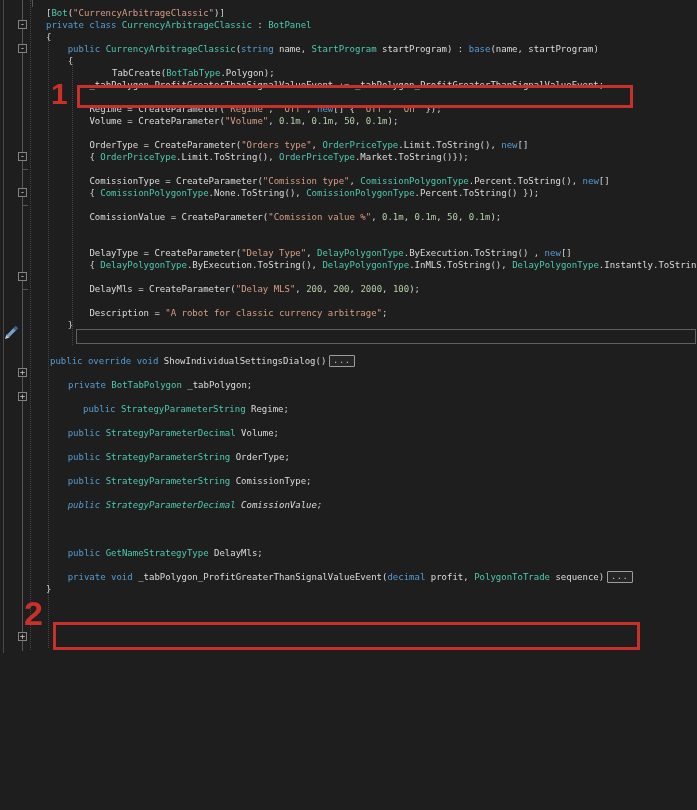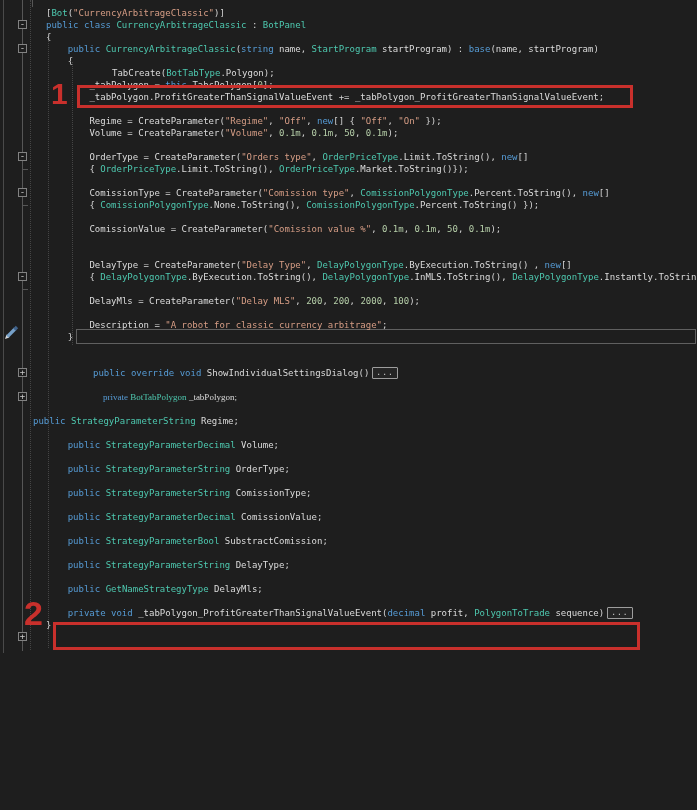--- a/index.html
+++ b/index.html
@@ -56,26 +56,25 @@
   <div id="pencil">
     <svg width="18" height="18" viewBox="0 0 18 18">
       <path d="M3 15 L4.6 10.6 L7.4 13.4 Z" fill="#d8d8d8"></path>
       <line x1="5.4" y1="12.6" x2="13.2" y2="4.8" stroke="#76a0c8" stroke-width="3.4"></line>
       <line x1="12.4" y1="5.6" x2="15" y2="3" stroke="#41638b" stroke-width="3.4"></line>
     </svg>
   </div>
 
   <div id="code-area">
       <div class="line" style="padding-left: 46px;"><span class="tk-pu">[</span><span class="tk-ty">Bot</span><span class="tk-pu">(</span><span class="tk-st">"CurrencyArbitrageClassic"</span><span class="tk-pu">)]</span></div>
-      <div class="line" style="padding-left: 46px;"><span class="tk-kw">public class </span><span class="tk-ty">CurrencyArbitrageClassic</span><span class="tk-pu"> : </span><span class="tk-ty">BotPanel</span></div>
+      <div class="line" style="padding-left: 46px;"><span class="tk-kw">private class </span><span class="tk-ty">CurrencyArbitrageClassic</span><span class="tk-pu"> : </span><span class="tk-ty">BotPanel</span></div>
       <div class="line" style="padding-left: 46px;"><span class="tk-pu">{</span></div>
       <div class="line" style="padding-left: 67.7px;"><span class="tk-kw">public </span><span class="tk-ty">CurrencyArbitrageClassic</span><span class="tk-pu">(</span><span class="tk-kw">string</span><span class="tk-pl"> name</span><span class="tk-pu">, </span><span class="tk-ty">StartProgram</span><span class="tk-pl"> startProgram</span><span class="tk-pu">) : </span><span class="tk-kw">base</span><span class="tk-pu">(</span><span class="tk-pl">name</span><span class="tk-pu">, </span><span class="tk-pl">startProgram</span><span class="tk-pu">)</span></div>
       <div class="line" style="padding-left: 67.7px;"><span class="tk-pu">{</span></div>
       <div class="line" style="padding-left: 112px;"><span class="tk-pl">TabCreate</span><span class="tk-pu">(</span><span class="tk-ty">BotTabType</span><span class="tk-pu">.</span><span class="tk-pl">Polygon</span><span class="tk-pu">);</span></div>
-      <div class="line" style="padding-left: 89.4px;"><span class="tk-pl">_tabPolygon </span><span class="tk-pu">= </span><span class="tk-kw">this</span><span class="tk-pu">.</span><span class="tk-pl">TabsPolygon</span><span class="tk-pu">[</span><span class="tk-nm">0</span><span class="tk-pu">];</span></div>
       <div class="line" style="padding-left: 89.4px;"><span class="tk-pl">_tabPolygon</span><span class="tk-pu">.</span><span class="tk-pl">ProfitGreaterThanSignalValueEvent </span><span class="tk-pu">+= </span><span class="tk-pl">_tabPolygon_ProfitGreaterThanSignalValueEvent</span><span class="tk-pu">;</span></div>
       <div class="line" style="padding-left: 89.4px;"></div>
       <div class="line" style="padding-left: 89.4px;"><span class="tk-pl">Regime </span><span class="tk-pu">= </span><span class="tk-pl">CreateParameter</span><span class="tk-pu">(</span><span class="tk-st">"Regime"</span><span class="tk-pu">, </span><span class="tk-st">"Off"</span><span class="tk-pu">, </span><span class="tk-kw">new</span><span class="tk-pu">[] { </span><span class="tk-st">"Off"</span><span class="tk-pu">, </span><span class="tk-st">"On"</span><span class="tk-pu"> });</span></div>
       <div class="line" style="padding-left: 89.4px;"><span class="tk-pl">Volume </span><span class="tk-pu">= </span><span class="tk-pl">CreateParameter</span><span class="tk-pu">(</span><span class="tk-st">"Volume"</span><span class="tk-pu">, </span><span class="tk-nm">0.1m</span><span class="tk-pu">, </span><span class="tk-nm">0.1m</span><span class="tk-pu">, </span><span class="tk-nm">50</span><span class="tk-pu">, </span><span class="tk-nm">0.1m</span><span class="tk-pu">);</span></div>
       <div class="line" style="padding-left: 89.4px;"></div>
       <div class="line" style="padding-left: 89.4px;"><span class="tk-pl">OrderType </span><span class="tk-pu">= </span><span class="tk-pl">CreateParameter</span><span class="tk-pu">(</span><span class="tk-st">"Orders type"</span><span class="tk-pu">, </span><span class="tk-ty">OrderPriceType</span><span class="tk-pu">.</span><span class="tk-pl">Limit</span><span class="tk-pu">.</span><span class="tk-pl">ToString</span><span class="tk-pu">(), </span><span class="tk-kw">new</span><span class="tk-pu">[]</span></div>
       <div class="line" style="padding-left: 89.4px;"><span class="tk-pu">{ </span><span class="tk-ty">OrderPriceType</span><span class="tk-pu">.</span><span class="tk-pl">Limit</span><span class="tk-pu">.</span><span class="tk-pl">ToString</span><span class="tk-pu">(), </span><span class="tk-ty">OrderPriceType</span><span class="tk-pu">.</span><span class="tk-pl">Market</span><span class="tk-pu">.</span><span class="tk-pl">ToString</span><span class="tk-pu">()});</span></div>
       <div class="line" style="padding-left: 89.4px;"></div>
       <div class="line" style="padding-left: 89.4px;"><span class="tk-pl">ComissionType </span><span class="tk-pu">= </span><span class="tk-pl">CreateParameter</span><span class="tk-pu">(</span><span class="tk-st">"Comission type"</span><span class="tk-pu">, </span><span class="tk-ty">ComissionPolygonType</span><span class="tk-pu">.</span><span class="tk-pl">Percent</span><span class="tk-pu">.</span><span class="tk-pl">ToString</span><span class="tk-pu">(), </span><span class="tk-kw">new</span><span class="tk-pu">[]</span></div>
       <div class="line" style="padding-left: 89.4px;"><span class="tk-pu">{ </span><span class="tk-ty">ComissionPolygonType</span><span class="tk-pu">.</span><span class="tk-pl">None</span><span class="tk-pu">.</span><span class="tk-pl">ToString</span><span class="tk-pu">(), </span><span class="tk-ty">ComissionPolygonType</span><span class="tk-pu">.</span><span class="tk-pl">Percent</span><span class="tk-pu">.</span><span class="tk-pl">ToString</span><span class="tk-pu">() });</span></div>
@@ -85,37 +84,35 @@
       <div class="line" style="padding-left: 89.4px;"></div>
       <div class="line" style="padding-left: 89.4px;"><span class="tk-pl">DelayType </span><span class="tk-pu">= </span><span class="tk-pl">CreateParameter</span><span class="tk-pu">(</span><span class="tk-st">"Delay Type"</span><span class="tk-pu">, </span><span class="tk-ty">DelayPolygonType</span><span class="tk-pu">.</span><span class="tk-pl">ByExecution</span><span class="tk-pu">.</span><span class="tk-pl">ToString</span><span class="tk-pu">() , </span><span class="tk-kw">new</span><span class="tk-pu">[]</span></div>
       <div class="line" style="padding-left: 89.4px;"><span class="tk-pu">{ </span><span class="tk-ty">DelayPolygonType</span><span class="tk-pu">.</span><span class="tk-pl">ByExecution</span><span class="tk-pu">.</span><span class="tk-pl">ToString</span><span class="tk-pu">(), </span><span class="tk-ty">DelayPolygonType</span><span class="tk-pu">.</span><span class="tk-pl">InMLS</span><span class="tk-pu">.</span><span class="tk-pl">ToString</span><span class="tk-pu">(), </span><span class="tk-ty">DelayPolygonType</span><span class="tk-pu">.</span><span class="tk-pl">Instantly</span><span class="tk-pu">.</span><span class="tk-pl">ToString</span></div>
       <div class="line" style="padding-left: 89.4px;"></div>
       <div class="line" style="padding-left: 89.4px;"><span class="tk-pl">DelayMls </span><span class="tk-pu">= </span><span class="tk-pl">CreateParameter</span><span class="tk-pu">(</span><span class="tk-st">"Delay MLS"</span><span class="tk-pu">, </span><span class="tk-nm">200</span><span class="tk-pu">, </span><span class="tk-nm">200</span><span class="tk-pu">, </span><span class="tk-nm">2000</span><span class="tk-pu">, </span><span class="tk-nm">100</span><span class="tk-pu">);</span></div>
       <div class="line" style="padding-left: 89.4px;"></div>
       <div class="line" style="padding-left: 89.4px;"><span class="tk-pl">Description </span><span class="tk-pu">= </span><span class="tk-st">"A robot for classic currency arbitrage"</span><span class="tk-pu">;</span></div>
       <div class="line" style="padding-left: 67.7px;"><span class="tk-pu">}</span></div>
       <div class="line" style="padding-left: 67.7px;"></div>
       <div class="line" style="padding-left: 67.7px;"></div>
-      <div class="line" style="padding-left: 93px;"><span class="tk-kw">public override void </span><span class="tk-pl">ShowIndividualSettingsDialog</span><span class="tk-pu">()</span><span class="chip">...</span></div>
+      <div class="line" style="padding-left: 50px;"><span class="tk-kw">public override void </span><span class="tk-pl">ShowIndividualSettingsDialog</span><span class="tk-pu">()</span><span class="chip">...</span></div>
       <div class="line" style="padding-left: 67.7px;"></div>
-      <div class="line" style="padding-left: 103px; font-family: Liberation Serif, serif;"><span class="tk-kw">private </span><span class="tk-ty">BotTabPolygon</span><span class="tk-pl"> _tabPolygon</span><span class="tk-pu">;</span></div>
+      <div class="line" style="padding-left: 68px;"><span class="tk-kw">private </span><span class="tk-ty">BotTabPolygon</span><span class="tk-pl"> _tabPolygon</span><span class="tk-pu">;</span></div>
       <div class="line" style="padding-left: 67.7px;"></div>
-      <div class="line" style="padding-left: 33px;"><span class="tk-kw">public </span><span class="tk-ty">StrategyParameterString</span><span class="tk-pl"> Regime</span><span class="tk-pu">;</span></div>
+      <div class="line" style="padding-left: 83px;"><span class="tk-kw">public </span><span class="tk-ty">StrategyParameterString</span><span class="tk-pl"> Regime</span><span class="tk-pu">;</span></div>
       <div class="line" style="padding-left: 67.7px;"></div>
       <div class="line" style="padding-left: 67.7px;"><span class="tk-kw">public </span><span class="tk-ty">StrategyParameterDecimal</span><span class="tk-pl"> Volume</span><span class="tk-pu">;</span></div>
       <div class="line" style="padding-left: 67.7px;"></div>
       <div class="line" style="padding-left: 67.7px;"><span class="tk-kw">public </span><span class="tk-ty">StrategyParameterString</span><span class="tk-pl"> OrderType</span><span class="tk-pu">;</span></div>
       <div class="line" style="padding-left: 67.7px;"></div>
       <div class="line" style="padding-left: 67.7px;"><span class="tk-kw">public </span><span class="tk-ty">StrategyParameterString</span><span class="tk-pl"> ComissionType</span><span class="tk-pu">;</span></div>
       <div class="line" style="padding-left: 67.7px;"></div>
-      <div class="line" style="padding-left: 67.7px;"><span class="tk-kw">public </span><span class="tk-ty">StrategyParameterDecimal</span><span class="tk-pl"> ComissionValue</span><span class="tk-pu">;</span></div>
+      <div class="line" style="padding-left: 67.7px; font-style: italic;"><span class="tk-kw">public </span><span class="tk-ty">StrategyParameterDecimal</span><span class="tk-pl"> ComissionValue</span><span class="tk-pu">;</span></div>
       <div class="line" style="padding-left: 67.7px;"></div>
-      <div class="line" style="padding-left: 67.7px;"><span class="tk-kw">public </span><span class="tk-ty">StrategyParameterBool</span><span class="tk-pl"> SubstractComission</span><span class="tk-pu">;</span></div>
       <div class="line" style="padding-left: 67.7px;"></div>
-      <div class="line" style="padding-left: 67.7px;"><span class="tk-kw">public </span><span class="tk-ty">StrategyParameterString</span><span class="tk-pl"> DelayType</span><span class="tk-pu">;</span></div>
       <div class="line" style="padding-left: 67.7px;"></div>
       <div class="line" style="padding-left: 67.7px;"><span class="tk-kw">public </span><span class="tk-ty">GetNameStrategyType</span><span class="tk-pl"> DelayMls</span><span class="tk-pu">;</span></div>
       <div class="line" style="padding-left: 67.7px;"></div>
       <div class="line" style="padding-left: 67.7px;"><span class="tk-kw">private void </span><span class="tk-pl">_tabPolygon_ProfitGreaterThanSignalValueEvent</span><span class="tk-pu">(</span><span class="tk-kw">decimal</span><span class="tk-pl"> profit</span><span class="tk-pu">, </span><span class="tk-ty">PolygonToTrade</span><span class="tk-pl"> sequence</span><span class="tk-pu">)</span><span class="chip">...</span></div>
       <div class="line" style="padding-left: 46px;"><span class="tk-pu">}</span></div>
     </div>
 
   <div id="gutter-widgets">
       <div class="fold" style="top: 20px;">-</div>
       <div class="fold" style="top: 44px;">-</div>

